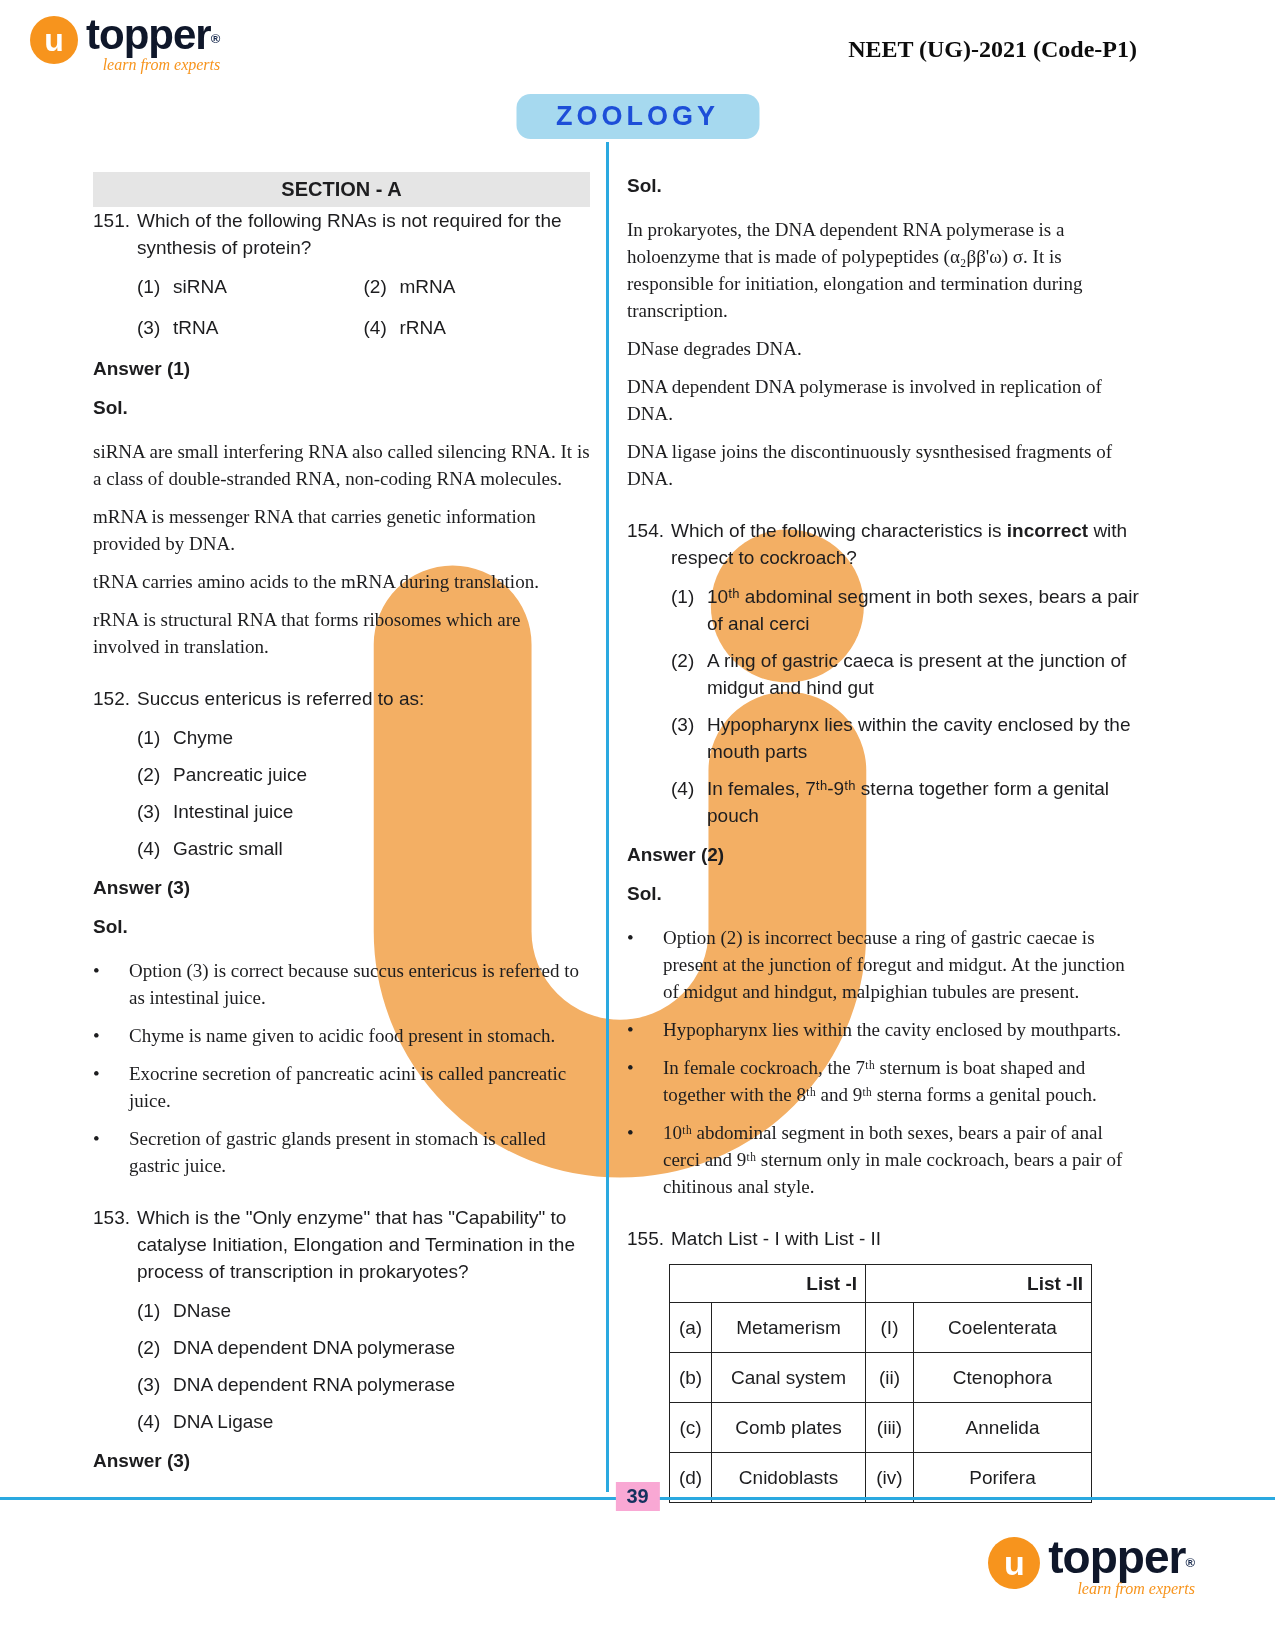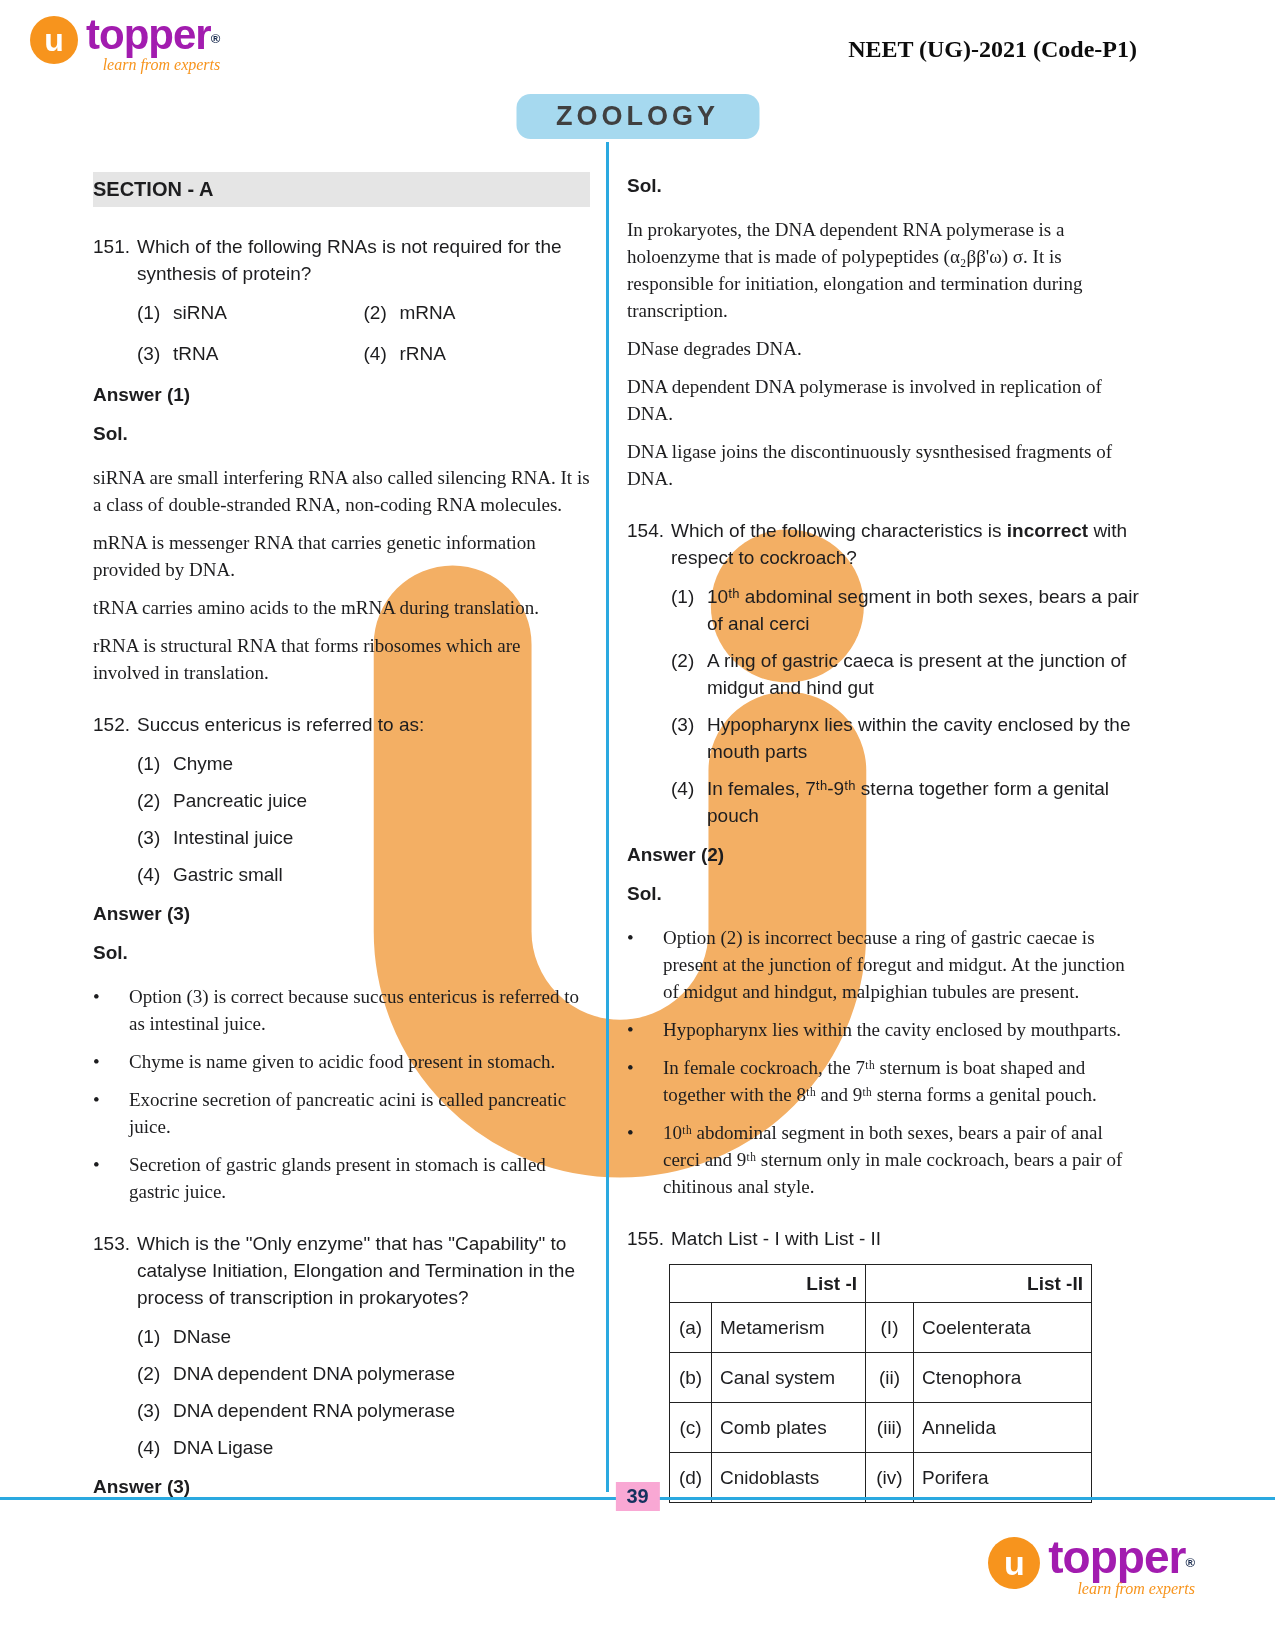--- a/index.html
+++ b/index.html
@@ -5,34 +5,34 @@
   * { margin:0; padding:0; box-sizing:border-box; }
   html, body { width:1275px; height:1650px; }
   body { background:#ffffff; font-family:"Liberation Sans", sans-serif; color:#1d1d1f; position:relative; overflow:hidden; }
 
   .watermark { position:absolute; left:285px; top:520px; width:670px; height:746px; z-index:0; opacity:0.88; }
   .layer { position:absolute; inset:0; z-index:1; }
 
   .brand { display:flex; align-items:flex-start; gap:8px; }
   .brand-top { position:absolute; left:30px; top:16px; }
   .brand-circle { width:48px; height:48px; border-radius:50%; background:#f7941d; color:#fff; display:flex; align-items:center; justify-content:center; font-weight:bold; font-size:32px; line-height:1; }
-  .brand-word { font-size:42px; font-weight:bold; color:#a21caf; letter-spacing:-1px; line-height:0.9; }
+  .brand-word { font-size:42px; font-weight:bold; color:#0f172a; letter-spacing:-1px; line-height:0.9; }
   .brand-reg { font-size:13px; vertical-align:super; color:#16284c; font-weight:bold; }
   .brand-tagline { text-align:right; color:#f7941d; font-size:16px; font-style:italic; font-family:"Liberation Serif", serif; margin-top:2px; }
 
   .exam-title { position:absolute; top:36px; right:138px; font-family:"Liberation Serif", serif; font-weight:bold; font-size:24px; color:#0d0d0d; }
-  .subject-badge { position:absolute; top:94px; left:50%; transform:translateX(-50%); background:#a6d9ef; color:#404040; font-weight:bold; font-size:27px; letter-spacing:4px; padding:7px 40px; border-radius:14px; }
+  .subject-badge { position:absolute; top:94px; left:50%; transform:translateX(-50%); background:#a6d9ef; color:#1d4ed8; font-weight:bold; font-size:27px; letter-spacing:4px; padding:7px 40px; border-radius:14px; }
 
   .divider { position:absolute; left:606px; top:142px; width:3px; height:1350px; background:#2aa9e0; }
 
   .col { position:absolute; top:172px; font-size:19px; line-height:27px; }
   .col-left { left:93px; width:497px; }
   .col-right { left:627px; width:512px; }
 
-  .section-bar { background:#e5e5e5; font-weight:bold; font-size:20px; padding:4px 0; margin-bottom:26px; }
+  .section-bar { background:#e5e5e5; text-align:center; font-weight:bold; font-size:20px; padding:4px 0; }
 
   .qrow { display:flex; margin-bottom:12px; }
   .qnum { flex:0 0 44px; }
   .qtext { flex:1; }
   .b { font-weight:bold; }
 
   .opts2 { display:grid; grid-template-columns:1fr 1fr; row-gap:14px; margin:2px 0 14px 44px; }
   .opts1 { margin:2px 0 12px 44px; }
   .opts1 .opt { margin-bottom:10px; }
   .opt { display:flex; }
@@ -46,21 +46,21 @@
   .sol-body { flex:1;font-family:Liberation Serif, serif; }
   .sol-para { margin-bottom:11px; }
 
   .bullet { display:flex; margin-bottom:11px; }
   .bullet-dot { flex:0 0 36px; }
   .bullet-text { flex:1; }
 
   .match-table { border-collapse:collapse; margin:4px 0 0 42px; }
   .match-table th, .match-table td { border:1.5px solid #222; }
   .match-table th { font-size:19px; padding:5px 8px; text-align:right; }
-  .match-table td { font-size:19px; padding:11px 8px; }
+  .match-table td { font-size:19px; padding:11px 8px;text-align:center; }
   .match-table td.lab { text-align:center; padding-left:4px; padding-right:4px; }
 
   .footer-line { position:absolute; left:0; top:1497px; width:1275px; height:3px; background:#2aa9e0; }
   .page-num { position:absolute; top:1482px; left:50%; transform:translateX(-50%); background:#f9a8d4; color:#14315e; font-weight:bold; font-size:20px; padding:3px 11px; z-index:2; }
   .brand-bottom { position:absolute; right:80px; top:1537px; }
   .brand-bottom .brand-circle { width:52px; height:52px; font-size:34px; }
   .brand-bottom .brand-word { font-size:46px; }
 </style>
 </head>
 <body>

